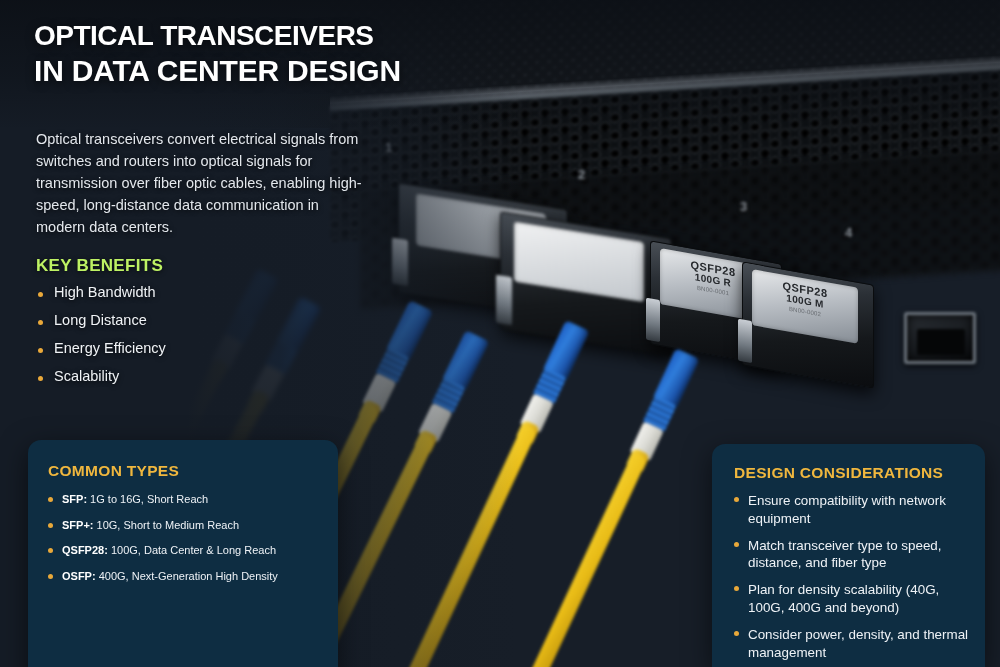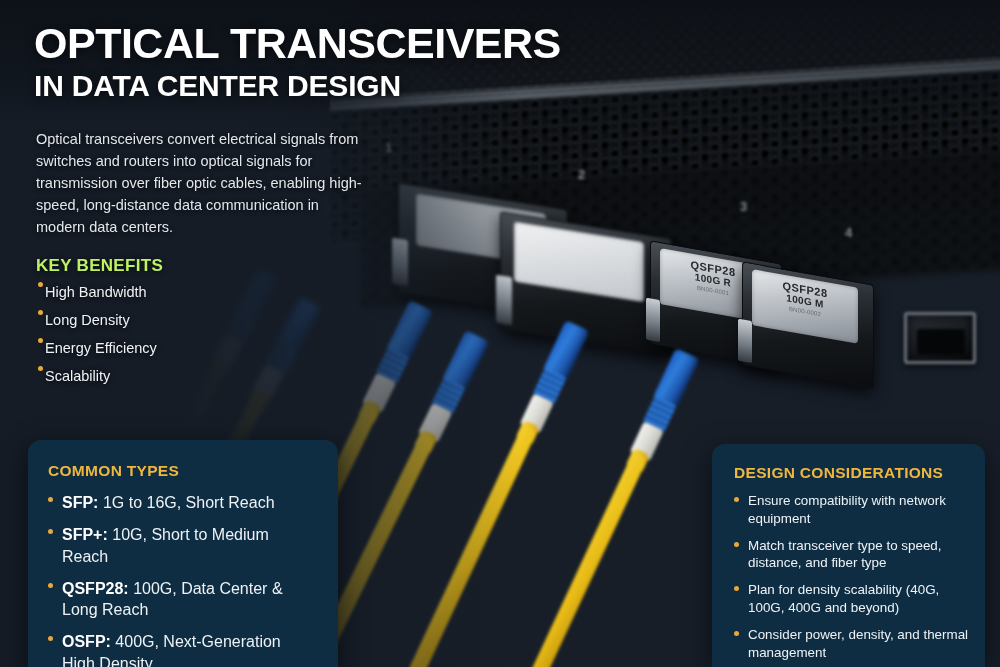--- a/index.html
+++ b/index.html
@@ -141,42 +141,42 @@
   .top-scrim {
     position:absolute; left:0; top:0; width:1000px; height:130px;
     background:linear-gradient(180deg,rgba(12,16,22,.92) 0%,rgba(12,16,22,.45) 60%,rgba(12,16,22,0) 100%);
   }
 
   
   .content { position:absolute; inset:0; }
 
   .title-block { position:absolute; left:34px; top:22px; }
   .title-main {
-    font-size:43px; font-weight:700; color:#ffffff; letter-spacing:-0.5px;
+    font-size:28px; font-weight:700; color:#ffffff; letter-spacing:-0.5px;
     line-height:1.0; text-shadow:0 2px 10px rgba(0,0,0,.6);
   }
   .title-sub {
     font-size:30px; font-weight:600; color:#ffffff; letter-spacing:-0.2px;
     line-height:1.15; margin-top:4px; text-shadow:0 2px 10px rgba(0,0,0,.6);
   }
 
   .intro {
     position:absolute; left:36px; top:128px; width:330px;
     font-size:14.5px; line-height:1.52; color:#e3e7ec;
     text-shadow:0 1px 5px rgba(0,0,0,.75);
   }
 
   .kb-title {
     position:absolute; left:36px; top:256px;
     font-size:17px; font-weight:700; color:#bef264; letter-spacing:.3px;
     text-shadow:0 1px 5px rgba(0,0,0,.7);
   }
   .kb-list { position:absolute; left:38px; top:285px; width:300px; }
   .kb-item {
-    display:flex; align-items:flex-start; gap:2px;
+    display:flex; align-items:flex-end; gap:11px;
     font-size:14.5px; color:#f0f3f6; line-height:1.0;
     margin-bottom:13.5px; text-shadow:0 1px 5px rgba(0,0,0,.75);
   }
   .dot {
     width:5px; height:5px; border-radius:50%; background:#eaa93a;
     flex:0 0 5px; transform:translateY(-3px);
   }
 
   
   .card {
@@ -189,21 +189,21 @@
 
   .card-title {
     color:#f0b73e; font-size:15.5px; font-weight:700; letter-spacing:.3px;
   }
   #card-common .card-title { margin:22px 0 0 20px; }
   #card-design .card-title { margin:20px 0 0 22px; }
 
   .card-list { margin:12px 0 0 20px; }
   #card-design .card-list { margin:10px 0 0 22px; }
   .card-item {
-    display:flex; gap:9px; font-size:16px; line-height:1.33;
+    display:flex; gap:9px; font-size:11px; line-height:1.33;
     color:#eef2f6; margin-bottom:11px;
   }
   #card-design .card-item { margin-bottom:9px; font-size:13.4px; }
   .card-item .dot { background:#e8a83a; transform:translateY(5px); }
   .card-item b { font-weight:700; color:#ffffff; }
   .card-item .txt { max-width:255px; }
   #card-design .card-item .txt { max-width:225px; }
 </style>
 </head>
 <body>
@@ -325,21 +325,21 @@
   <p class="intro">Optical transceivers convert electrical signals from switches and routers into optical signals for transmission over fiber optic cables, enabling high-speed, long-distance data communication in modern data centers.</p>
 
   <div class="kb-title">KEY BENEFITS</div>
   <div class="kb-list">
     <div class="kb-item">
       <span class="dot"></span>
       <span>High Bandwidth</span>
     </div>
     <div class="kb-item">
       <span class="dot"></span>
-      <span>Long Density</span>
+      <span>Long Distance</span>
     </div>
     <div class="kb-item">
       <span class="dot"></span>
       <span>Energy Efficiency</span>
     </div>
     <div class="kb-item">
       <span class="dot"></span>
       <span>Scalability</span>
     </div>
   </div>

